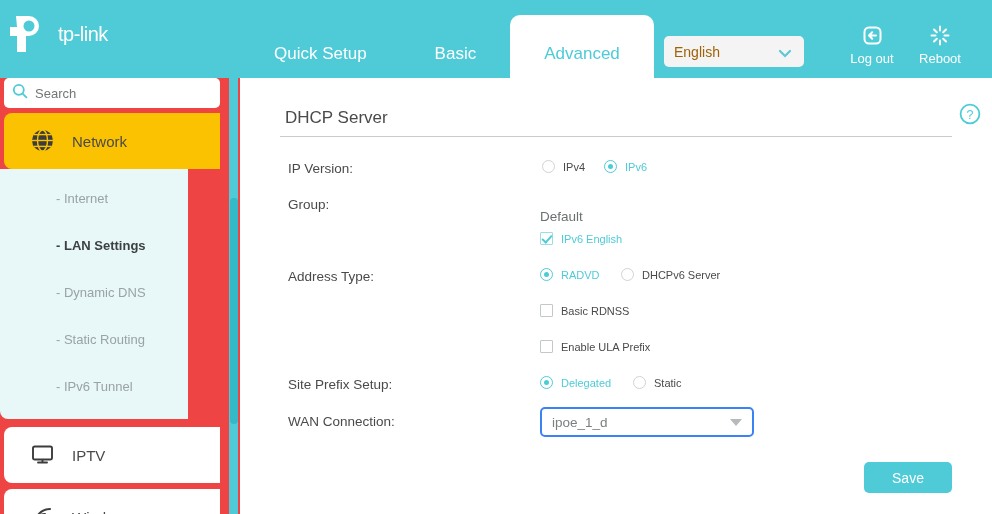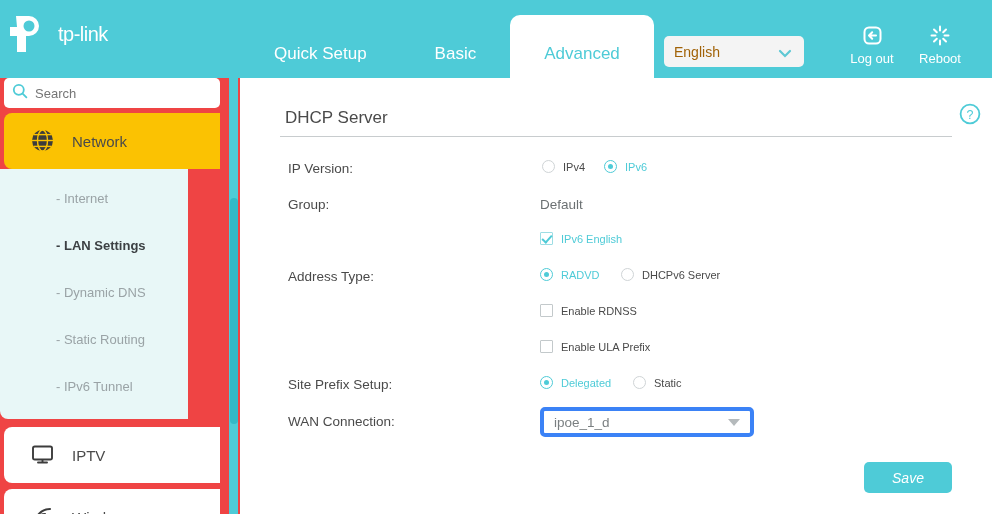--- a/index.html
+++ b/index.html
@@ -223,20 +223,21 @@
     font-size: 13.5px;
     color: #4a4a4a;
     white-space: nowrap;
   }
   .row-value {
     position: absolute;
     left: 300px;
     font-size: 13.5px;
     color: #6b7072;
     white-space: nowrap;
+    margin-top: 12px;
   }
 
   .opt {
     position: absolute;
     display: flex;
     align-items: center;
     cursor: pointer;
     white-space: nowrap;
   }
   .opt .txt { font-size: 11px; margin-left: 8px; }
@@ -277,21 +278,21 @@
     width: 4px; height: 8px;
     border: solid #4ECBD7;
     border-width: 0 2px 2px 0;
     transform: rotate(42deg);
   }
 
   .dropdown {
     position: absolute;
     left: 300px; top: 329px;
     width: 214px; height: 30px;
-    border: 4px solid #3b82f6;
+    border: 2px solid #3b82f6;
     border-radius: 5px;
     background: #ffffff;
     display: flex;
     align-items: center;
     padding: 0 10px;
     cursor: pointer;
   }
   .dropdown .val { font-size: 13.5px; color: #7a7f81; flex: 1; }
   .dropdown .caret {
     width: 0; height: 0;
@@ -304,21 +305,20 @@
     position: absolute;
     left: 624px; top: 384px;
     width: 88px; height: 31px;
     background: #4ECBD7;
     border: none;
     border-radius: 5px;
     color: #ffffff;
     font-size: 14px;
     font-family: "Liberation Sans", sans-serif;
     cursor: pointer;
-    font-style: italic;
   }
 </style>
 </head>
 <body>
 
 <div id="app">
 
   <div class="header">
 
     <div class="logo">
@@ -474,21 +474,21 @@
       <span class="radio on"></span>
       <span class="txt">RADVD</span>
     </div>
     <div class="opt off" style="left:381px; top:190px">
       <span class="radio"></span>
       <span class="txt">DHCPv6 Server</span>
     </div>
 
     <div class="opt off" style="left:300px; top:226px">
       <span class="checkbox"></span>
-      <span class="txt">Enable RDNSS</span>
+      <span class="txt">Basic RDNSS</span>
     </div>
 
     <div class="opt off" style="left:300px; top:262px">
       <span class="checkbox"></span>
       <span class="txt">Enable ULA Prefix</span>
     </div>
 
     <div class="row-label" style="top:299px">Site Prefix Setup:</div>
     <div class="opt on" style="left:300px; top:298px">
       <span class="radio on"></span>

